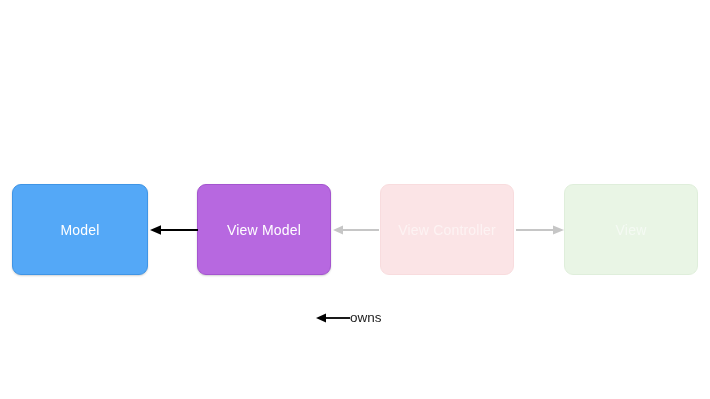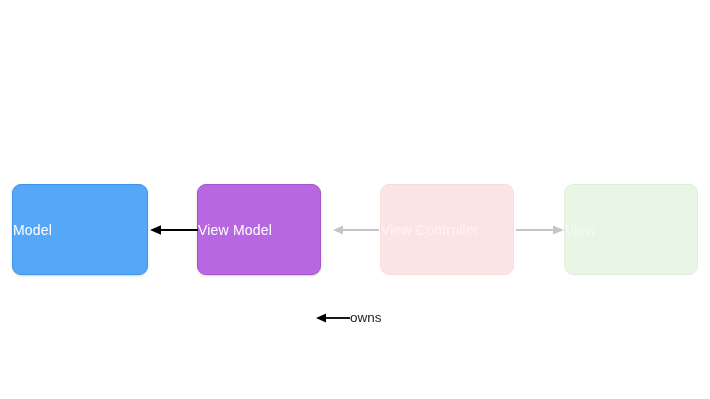--- a/index.html
+++ b/index.html
@@ -16,21 +16,21 @@
   #canvas {
     position: relative;
     width: 710px;
     height: 399px;
   }
   .node {
     position: absolute;
     border-radius: 9px;
     display: flex;
     align-items: center;
-    justify-content: flex-start;
+    justify-content: center;
     box-sizing: border-box;
   }
   .node-label {
     font-size: 14px;
     letter-spacing: 0.2px;
     color: #ffffff;
     white-space: nowrap;
     text-align: center;
   }
   .node.solid {
@@ -43,21 +43,21 @@
     opacity: 0.55;
   }
 
   
   #node-model {
     left: 12px;  top: 184px;  width: 136px; height: 91px;
     background: #54a8f7;
     border: 1px solid #3f95e6;
   }
   #node-viewmodel {
-    left: 197px; top: 184px;  width: 124px; height: 91px;
+    left: 197px; top: 184px;  width: 134px; height: 91px;
     background: #b768e0;
     border: 1px solid #a455cf;
   }
   #node-viewcontroller {
     left: 380px; top: 184px;  width: 134px; height: 91px;
     background: #f9d5d7;
     border: 1px solid #f4c7ca;
   }
   #node-view {
     left: 564px; top: 184px;  width: 134px; height: 91px;

